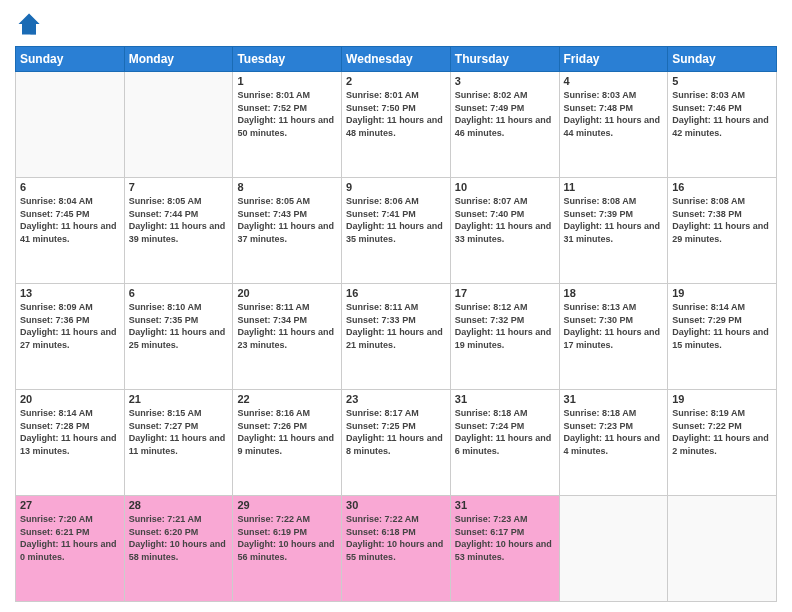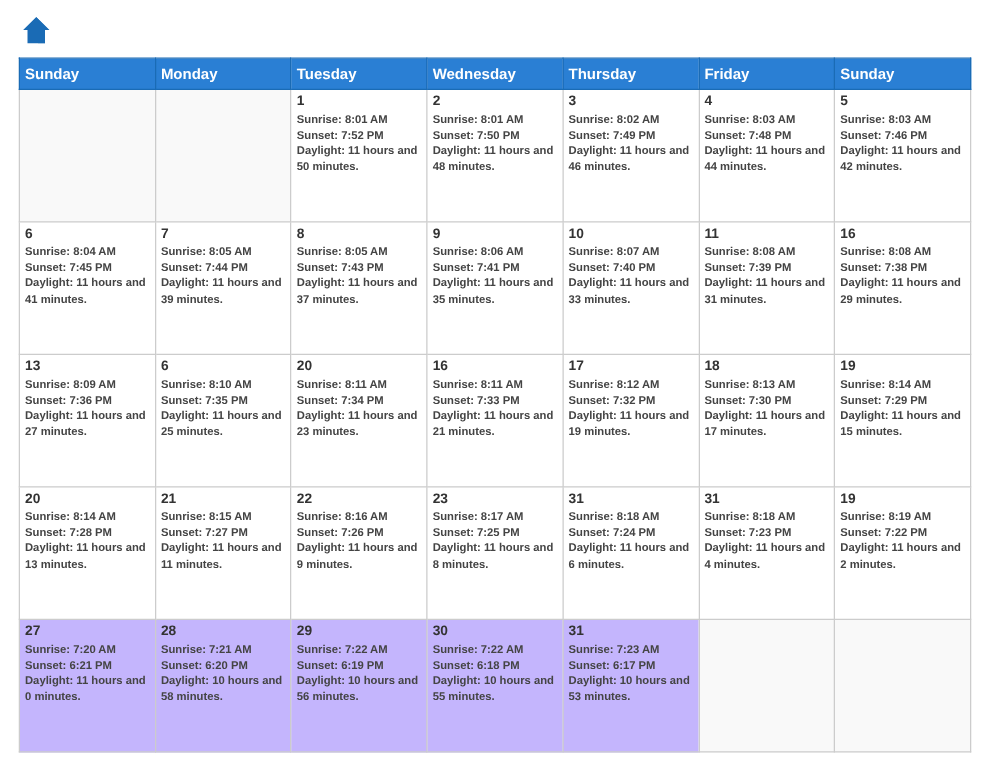--- a/index.html
+++ b/index.html
@@ -77,21 +77,21 @@
     .calendar tbody tr td {
       border: 1px solid #ccc;
       vertical-align: top;
       padding: 3px 4px;
       font-size: 9.5px;
       color: #333;
       height: 82px;
       background: #fff;
     }
     .calendar tbody tr:last-child td {
-      background: #c4b5fd;
+      background: #f9a8d4;
     }
     .day-number {
       font-size: 11px;
       font-weight: bold;
       display: block;
       margin-bottom: 2px;
     }
     .cell-content {
       font-size: 9px;
       line-height: 1.4;

